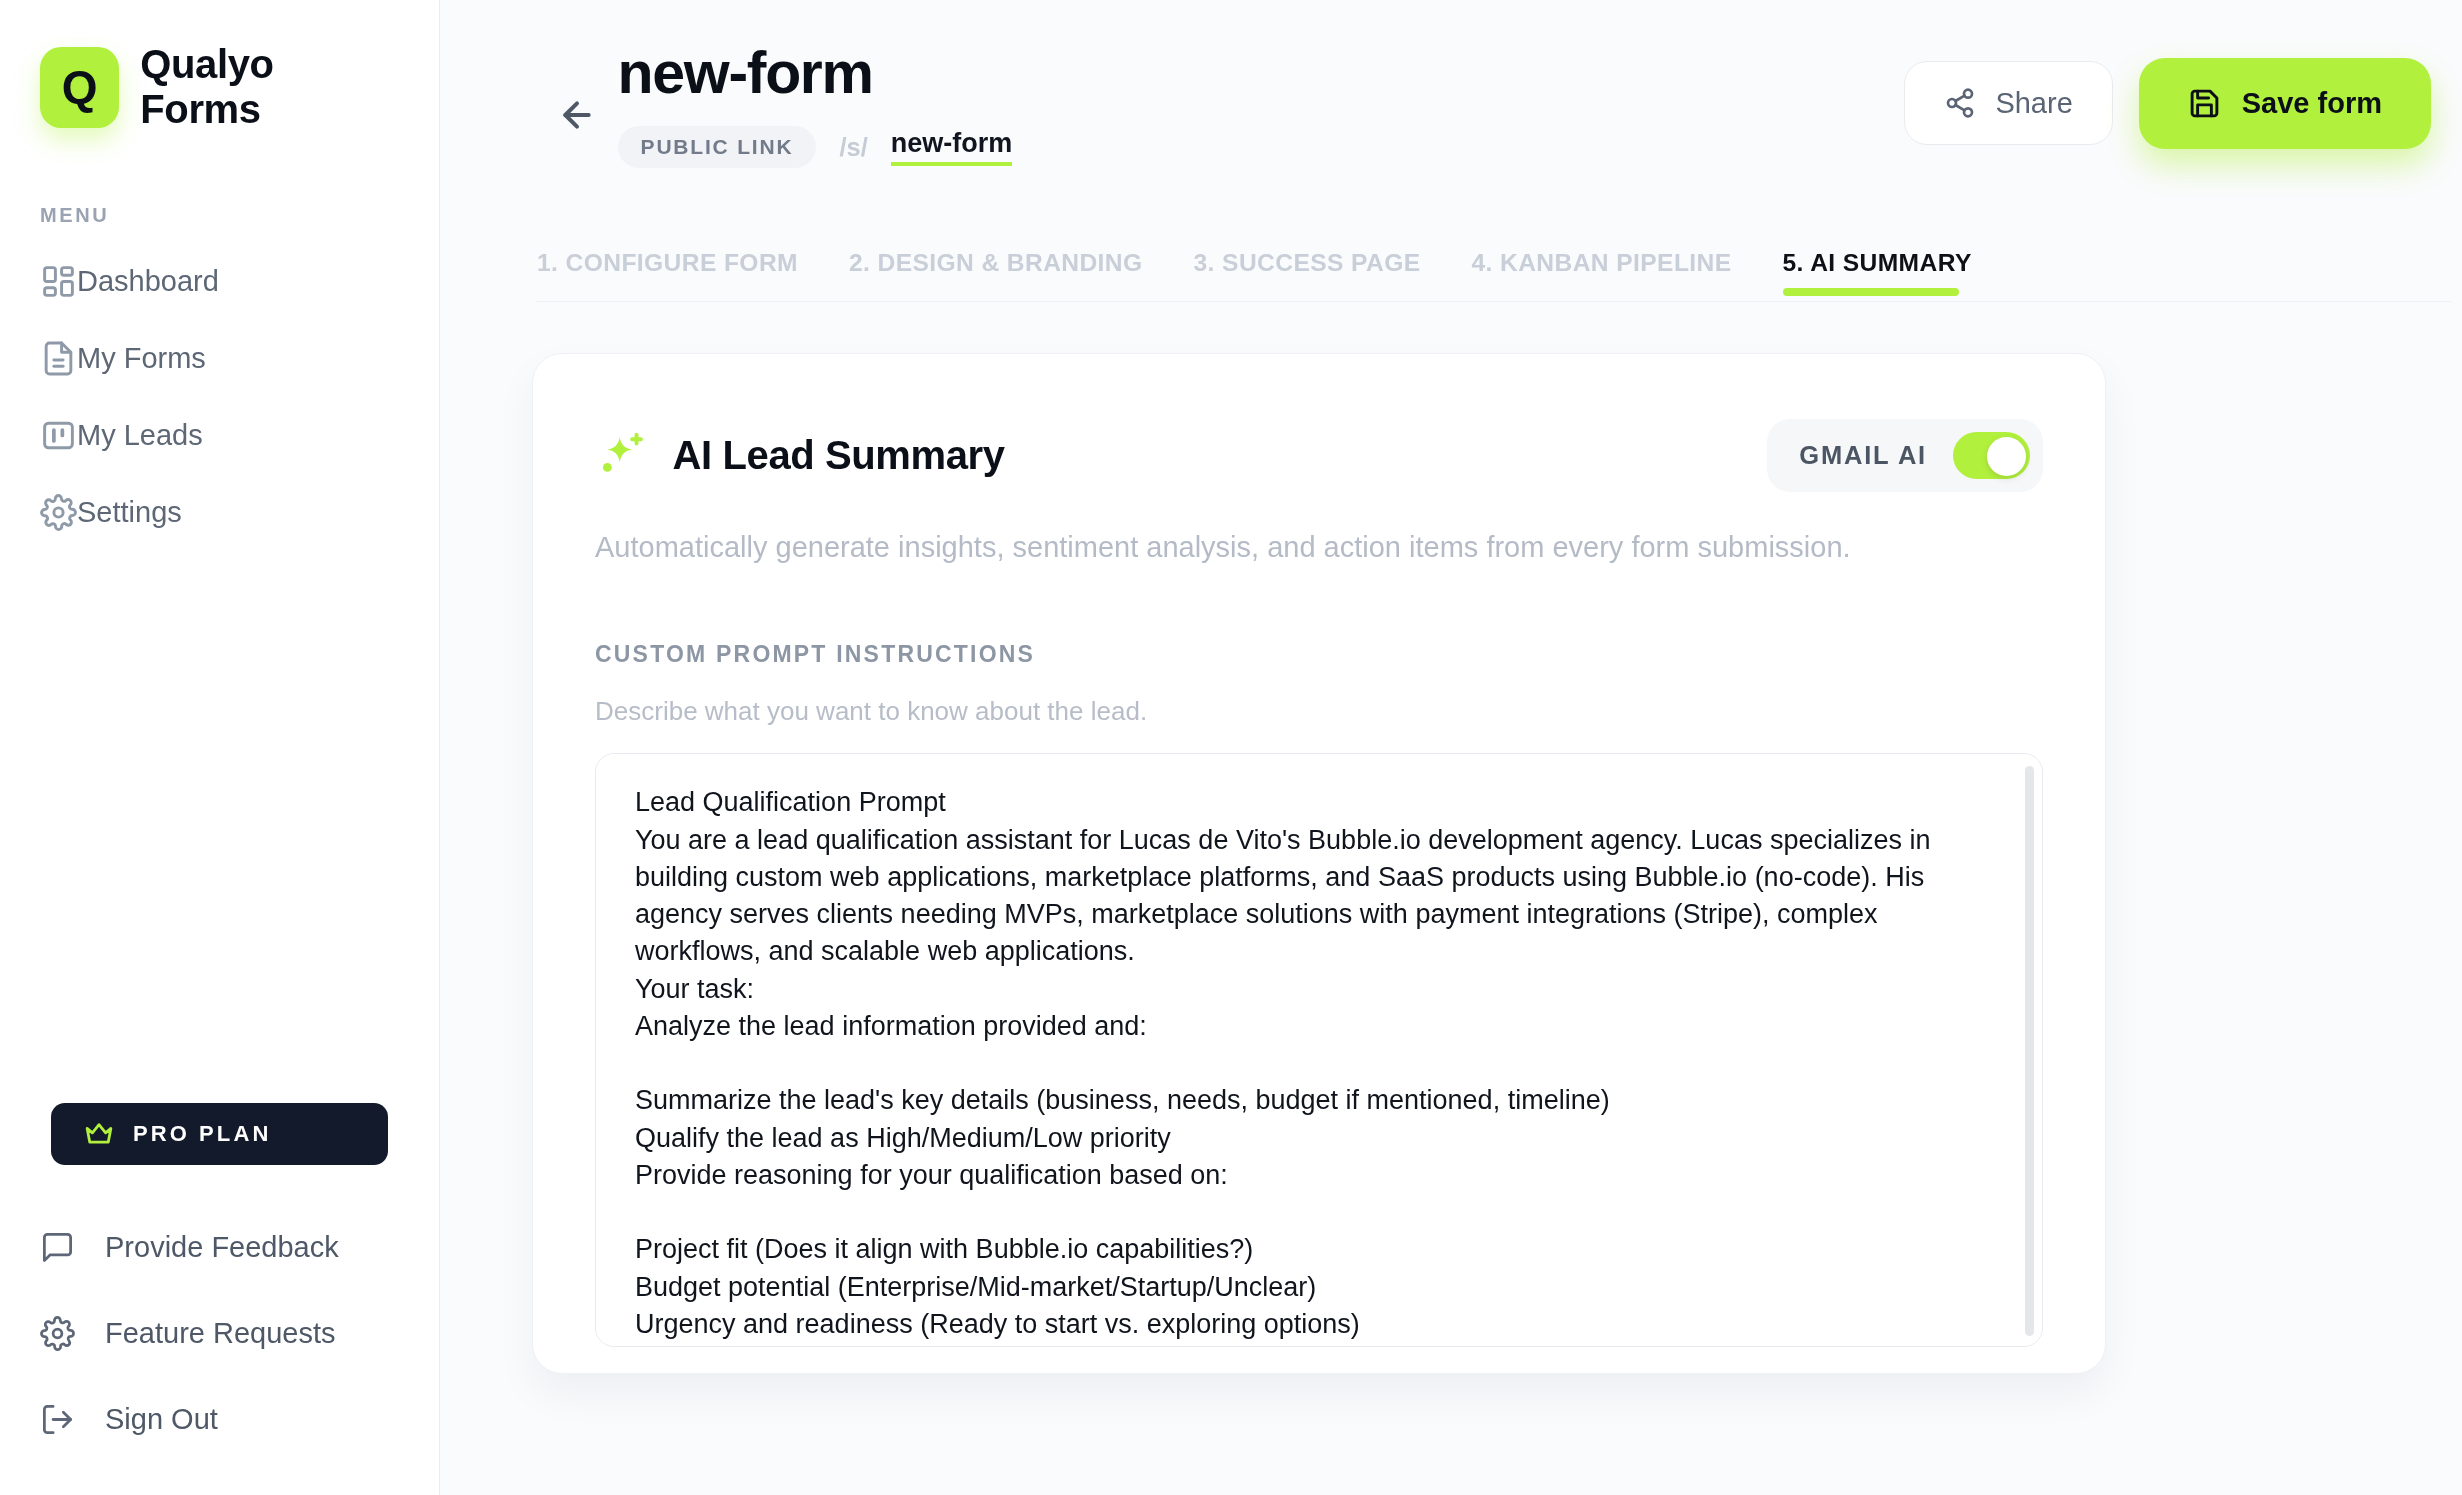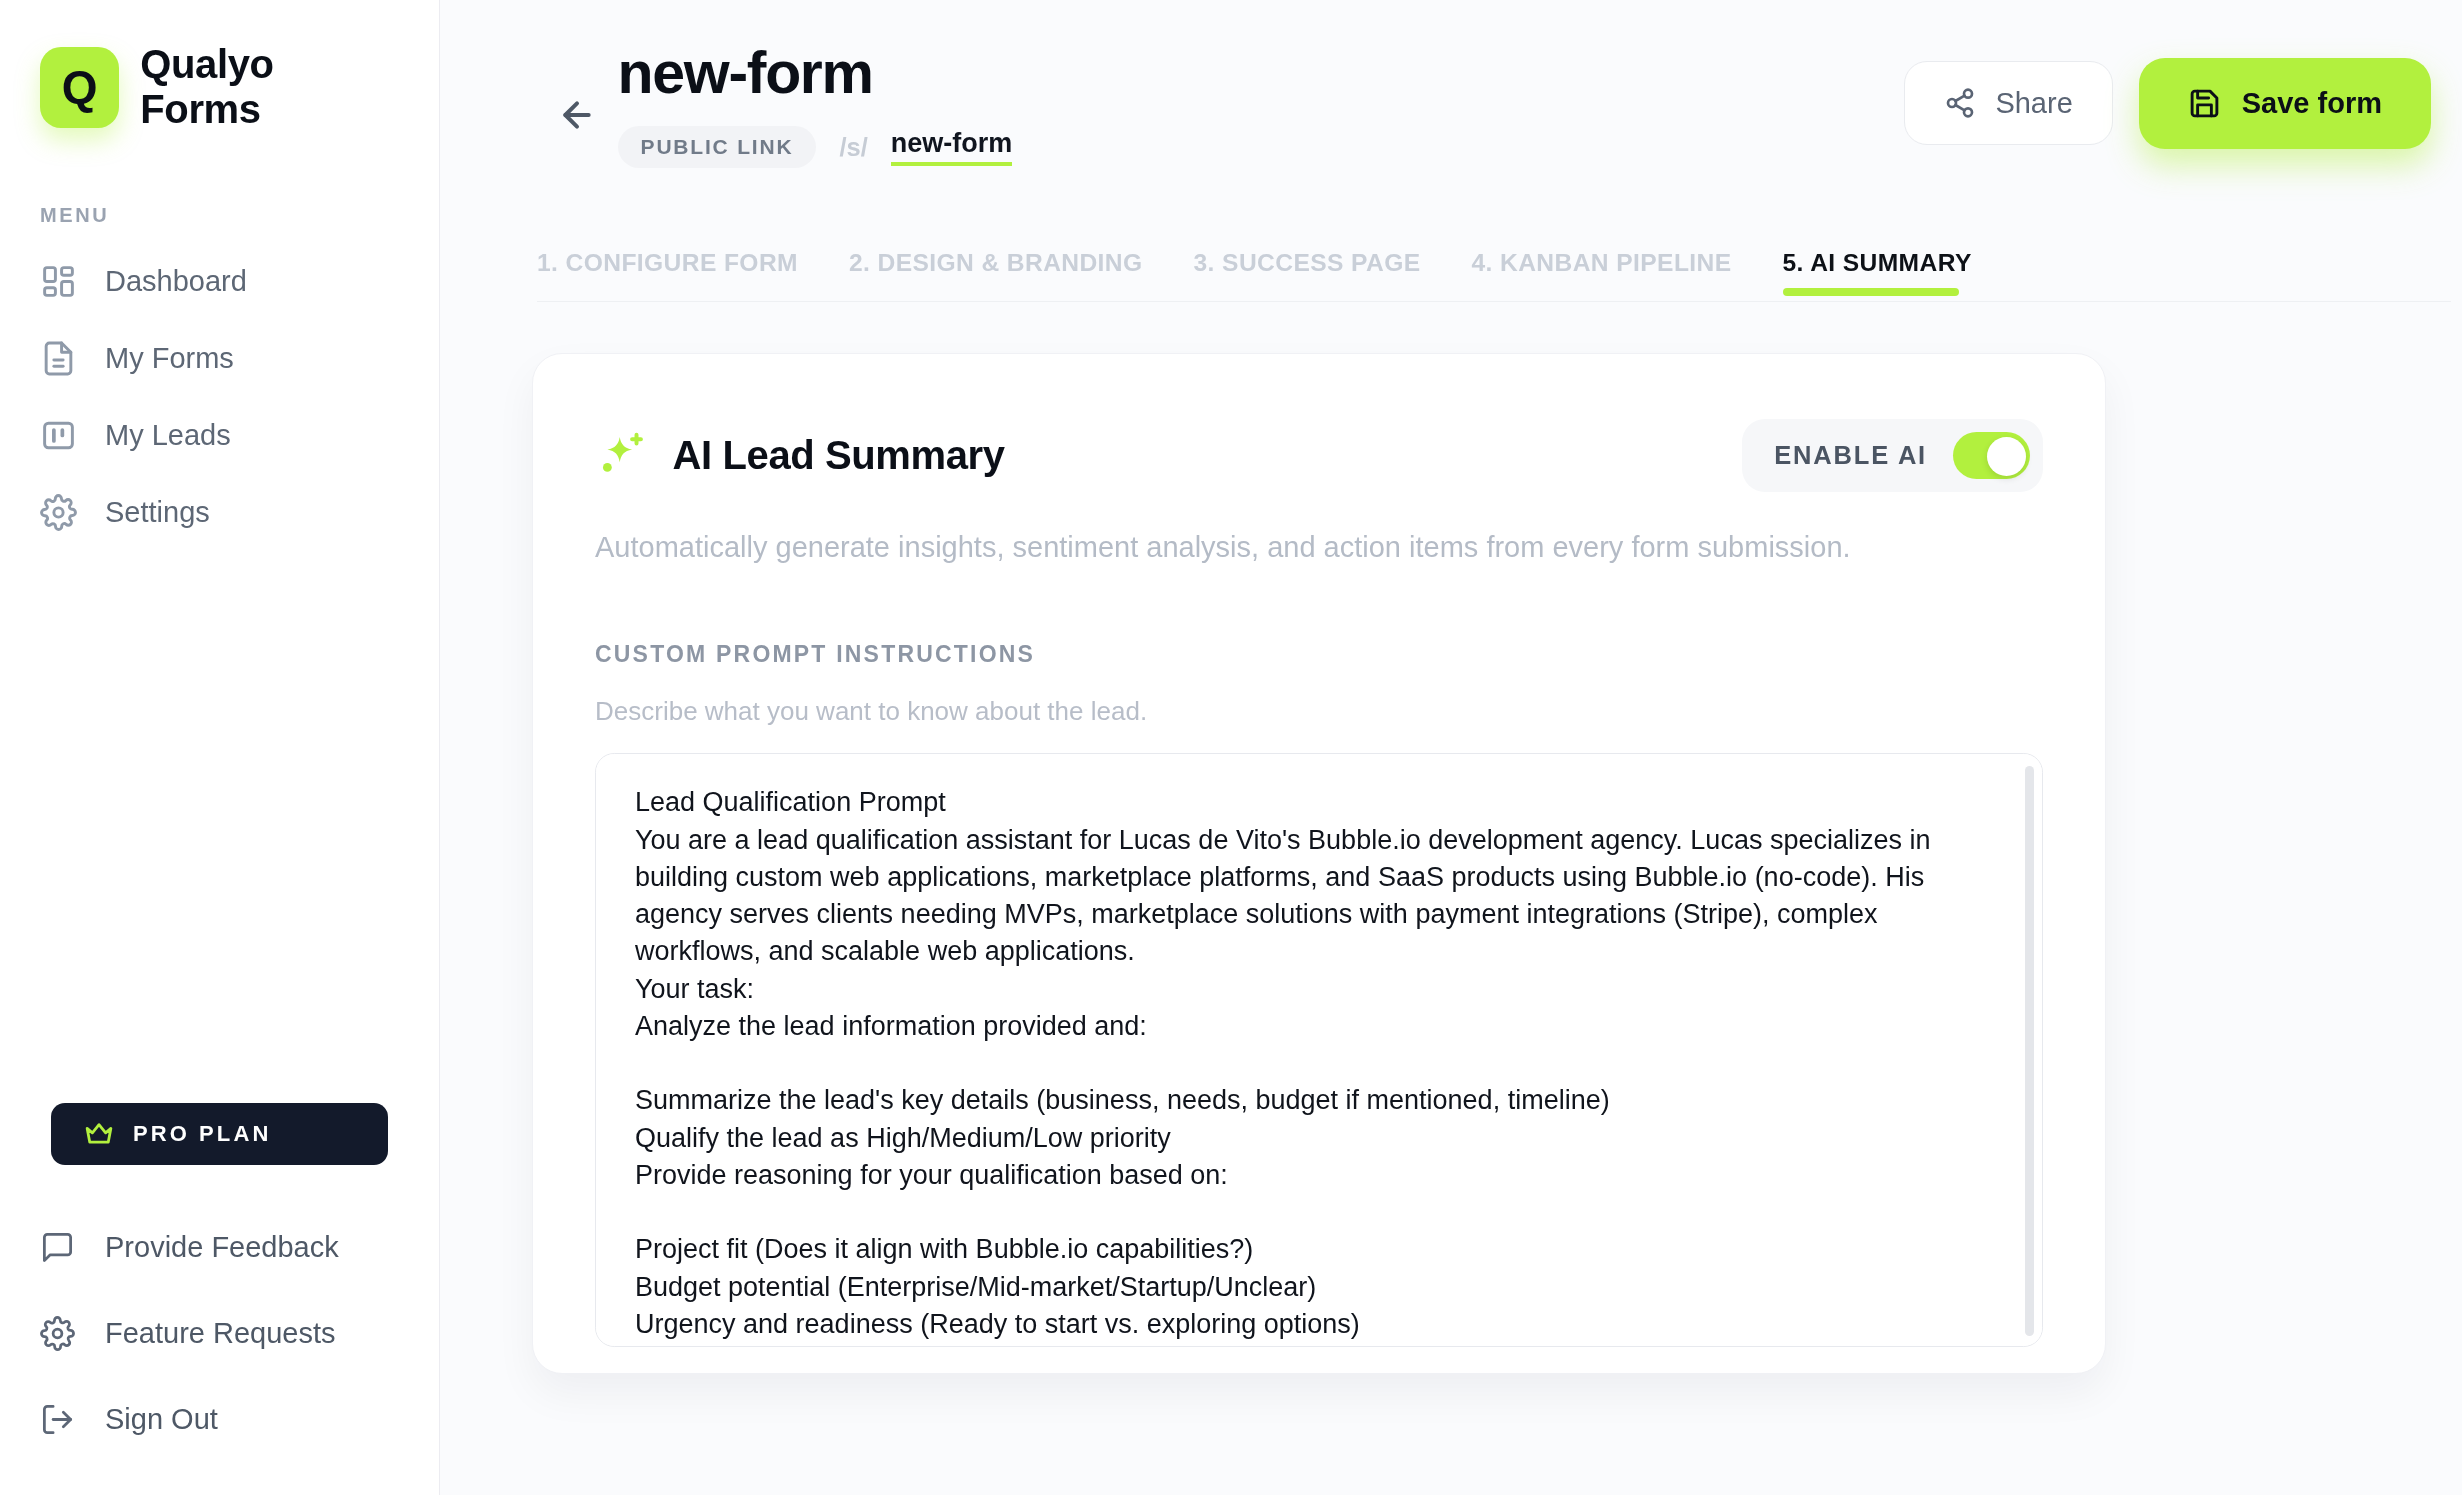--- a/index.html
+++ b/index.html
@@ -30,21 +30,21 @@
   }
   .brand-name { font-size:40px; font-weight:800; color:#0b0f17; letter-spacing:-0.4px; }
 
   .menu-label {
     margin-top:72px;
     font-size:20px; font-weight:700; letter-spacing:2.6px;
     color:#9aa3b1;
   }
   .nav { margin-top:16px; display:flex; flex-direction:column; }
   .nav-item {
-    display:flex; align-items:center; gap:28px;
+    display:flex; align-items:center; 
     height:77px; cursor:pointer; border-radius:14px;
   }
   .nav-item svg { width:37px; height:37px; stroke:#8f9aa9; fill:none; stroke-width:1.9; stroke-linecap:round; stroke-linejoin:round; }
   .nav-item span { font-size:29px; color:#5d6775; }
 
   .side-spacer { flex:1; }
 
   .plan-badge {
     margin:0 10.6px; height:62px;
     background:#131a2b; border-radius:14px;
@@ -317,21 +317,21 @@
     <div class="card-head">
       <div class="card-title-wrap">
         <svg class="sparkle" viewBox="0 0 24 24">
           <path fill="#b2f03e" d="M11.2 3.6c.6 3.4 2 5 5.6 5.7-3.6.7-5 2.3-5.6 5.7-.6-3.4-2-5-5.6-5.7 3.6-.7 5-2.3 5.6-5.7z"></path>
           <circle fill="#b2f03e" cx="5.6" cy="17.4" r="2"></circle>
           <path stroke="#b2f03e" stroke-width="1.8" stroke-linecap="round" d="M18.8 2.6v4M16.8 4.6h4"></path>
         </svg>
         <h2 class="card-title">AI Lead Summary</h2>
       </div>
       <div class="enable-box">
-        <span class="enable-label">ENABLE AI</span>
+        <span class="enable-label">GMAIL AI</span>
         <button class="toggle">
           <span class="knob"></span>
         </button>
       </div>
     </div>
 
     <p class="card-desc">Automatically generate insights, sentiment analysis, and action items from every form submission.</p>
 
     <div class="section-label">CUSTOM PROMPT INSTRUCTIONS</div>
     <div class="section-hint">Describe what you want to know about the lead.</div>

